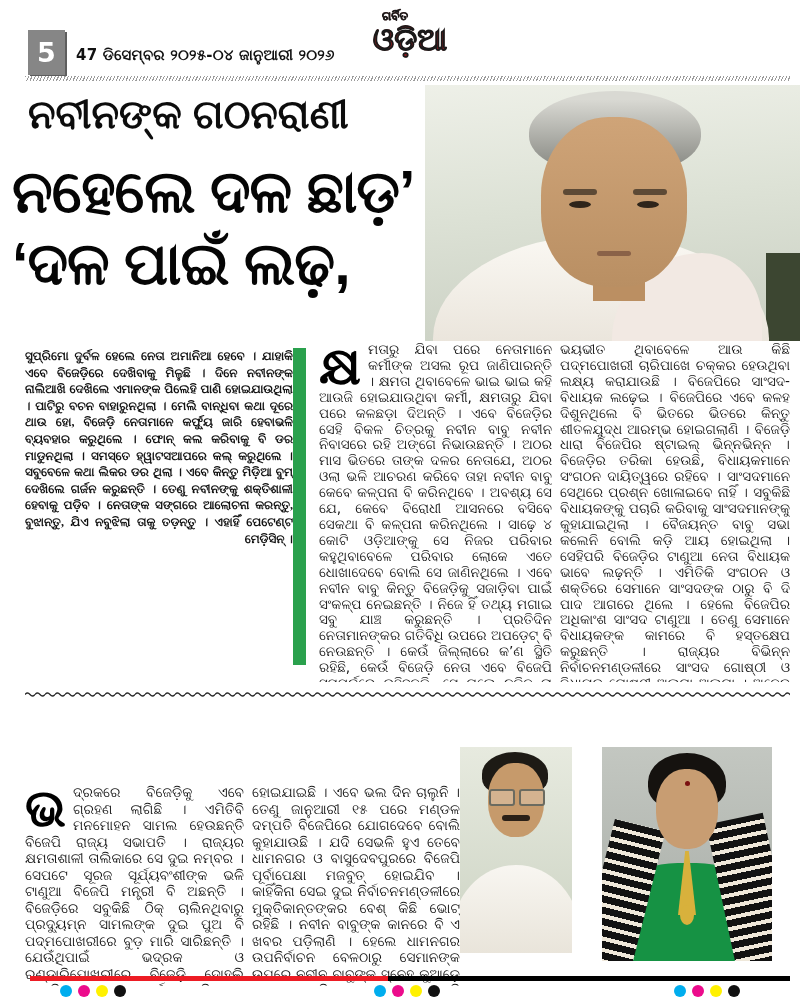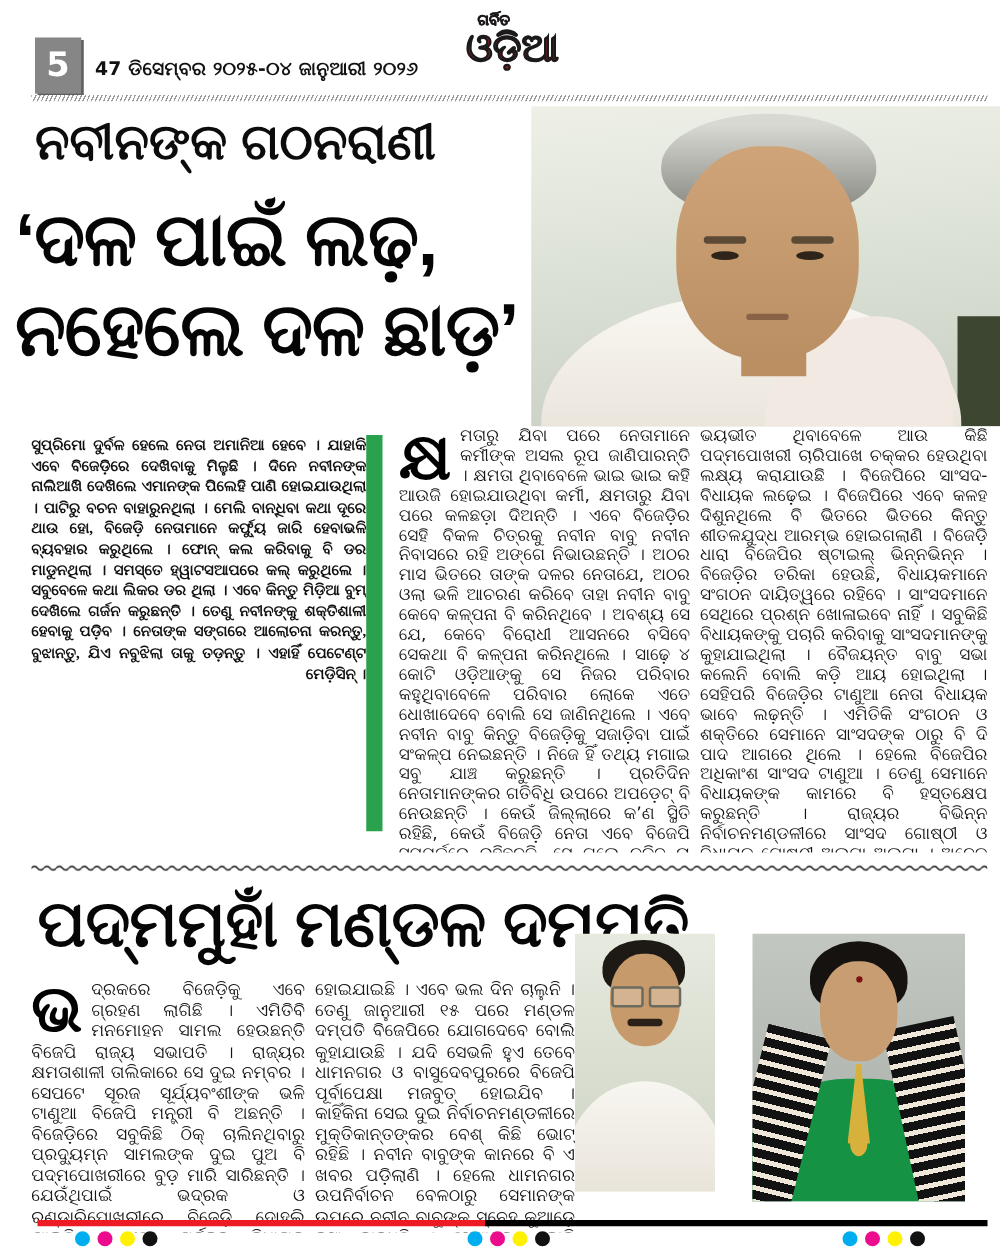--- a/index.html
+++ b/index.html
@@ -94,22 +94,22 @@
   </div>
   <div class="issue-date">47 ଡିସେମ୍ବର ୨୦୨୫-୦୪ ଜାନୁଆରୀ ୨୦୨୬</div>
   <div class="masthead">
     <div class="l1" style="color: rgb(142, 27, 30);">ଗର୍ବିତ</div>
     <div class="l2" style="color: rgb(142, 27, 30);">ଓଡ଼ିଆ</div>
   </div>
   <div class="header-rule"></div>
 
   <div class="kicker">ନବୀନଙ୍କ ଗଠନରାଣୀ</div>
   <div class="headline">
+    <div>ନହେଲେ ଦଳ ଛାଡ଼’</div>
     <div>‘ଦଳ ପାଇଁ ଲଢ଼,</div>
-    <div>ନହେଲେ ଦଳ ଛାଡ଼’</div>
   </div>
 
   <div class="photo photo-main">
     <div class="pm-dark"></div>
     <div class="pm-kurta"></div>
     <div class="pm-scarf"></div>
     <div class="pm-neck"></div>
     <div class="pm-hair"></div>
     <div class="pm-face"></div>
     <div class="pm-brow l"></div>
@@ -129,21 +129,20 @@
 
   <svg class="wavy" width="765" height="7">
     <defs>
       <pattern id="wv" width="10" height="7" patternUnits="userSpaceOnUse">
         <path d="M0 3.5 Q 2.5 0.5 5 3.5 T 10 3.5" fill="none" stroke="#2a2a2a" stroke-width="1.3"></path>
       </pattern>
     </defs>
     <rect width="765" height="7" fill="url(#wv)"></rect>
   </svg>
 
-  <div class="story2-headline">ପଦ୍ମମୁହାଁ ମଣ୍ଡଳ ଦମ୍ପତି</div>
 
   <div class="s2col s2c1">
     <span class="dropcap">ଭ</span><span>ଦ୍ରକରେ ବିଜେଡ଼ିକୁ ଏବେ ଗ୍ରହଣ ଲାଗିଛି । ଏମିତିବି ମନମୋହନ ସାମଲ ହେଉଛନ୍ତି ବିଜେପି ରାଜ୍ୟ ସଭାପତି । ରାଜ୍ୟର କ୍ଷମତାଶାଳୀ ତାଲିକାରେ ସେ ଦୁଇ ନମ୍ବର । ସେପଟେ ସୂରଜ ସୂର୍ଯ୍ୟବଂଶୀଙ୍କ ଭଳି ଟାଣୁଆ ବିଜେପି ମନ୍ତ୍ରୀ ବି ଅଛନ୍ତି । ବିଜେଡ଼ିରେ ସବୁକିଛି ଠିକ୍ ଚାଲିନଥିବାରୁ ପ୍ରଦ୍ୟୁମ୍ନ ସାମଲଙ୍କ ଦୁଇ ପୁଅ ବି ପଦ୍ମପୋଖରୀରେ ବୁଡ଼ ମାରି ସାରିଛନ୍ତି । ଯେଉଁଥିପାଇଁ ଭଦ୍ରକ ଓ ରଣ୍ଡାରିପୋଖରୀରେ ବିଜେଡ଼ି ଦୋହଲି ଯାଇଛି । ଏବେ ପୂର୍ବତନ ବିଧାୟକ ମୁକ୍ତିକାନ୍ତ ମଣ୍ଡଳ ଓ ପୂର୍ବତନ ସାଂସଦ ମଞ୍ଜୁଳତା ମଣ୍ଡଳ ପଦ୍ମ ଧରିବେ ବୋଲି ଜୋରଦାର ଚର୍ଚ୍ଚା ଆରମ୍ଭ</span>
   </div>
   <div class="s2col s2c2">ହୋଇଯାଇଛି । ଏବେ ଭଲ ଦିନ ଚାଲୁନି । ତେଣୁ ଜାନୁଆରୀ ୧୫ ପରେ ମଣ୍ଡଳ ଦମ୍ପତି ବିଜେପିରେ ଯୋଗଦେବେ ବୋଲି କୁହାଯାଉଛି । ଯଦି ସେଭଳି ହୁଏ ତେବେ ଧାମନଗର ଓ ବାସୁଦେବପୁରରେ ବିଜେପି ପୂର୍ବାପେକ୍ଷା ମଜବୁତ୍ ହୋଇଯିବ । କାହିଁକିନା ସେଇ ଦୁଇ ନିର୍ବାଚନମଣ୍ଡଳୀରେ ମୁକ୍ତିକାନ୍ତଙ୍କର ବେଶ୍ କିଛି ଭୋଟ୍ ରହିଛି । ନବୀନ ବାବୁଙ୍କ କାନରେ ବି ଏ ଖବର ପଡ଼ିଲାଣି । ହେଲେ ଧାମନଗର ଉପନିର୍ବାଚନ ବେଳଠାରୁ ସେମାନଙ୍କ ଉପରେ ନବୀନ ବାବୁଙ୍କ ସ୍ନେହ କୁଆଡ଼େ ବସା ବାନ୍ଧିଛି । ସେମାନଙ୍କୁ ଡାକି ବୁଝାଇବେ କି ନାହିଁ ଜଣାପଡୁନି ।</div>
 
   <div class="photo photo-man">
     <div class="man-kurta"></div>
     <div class="man-hair"></div>
     <div class="man-face"></div>

